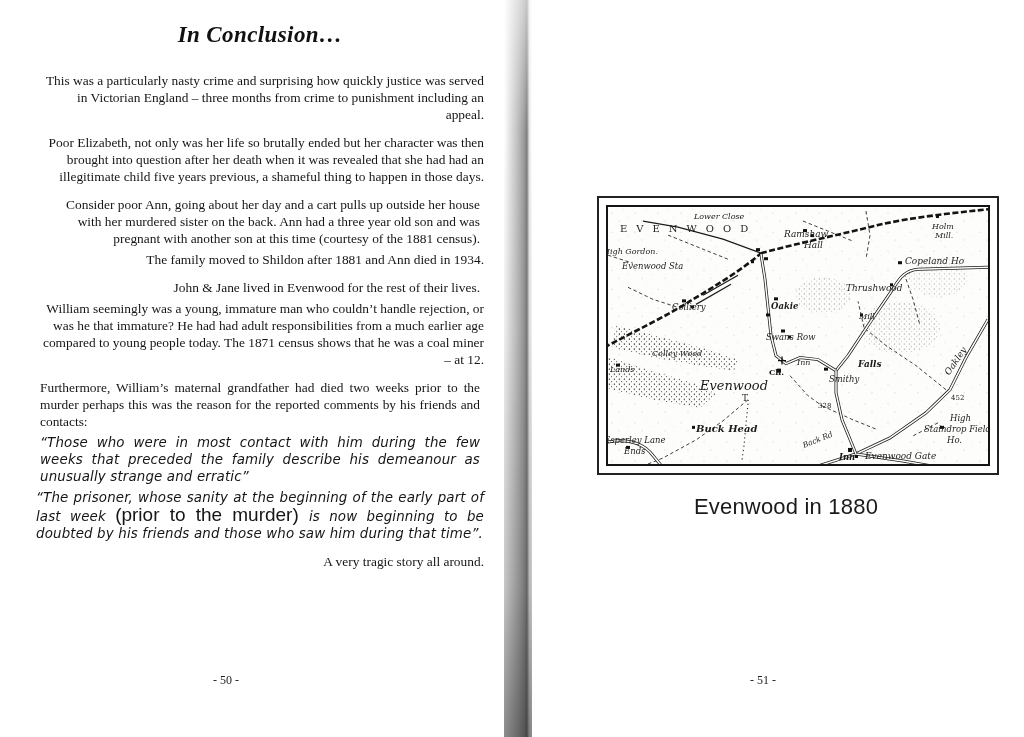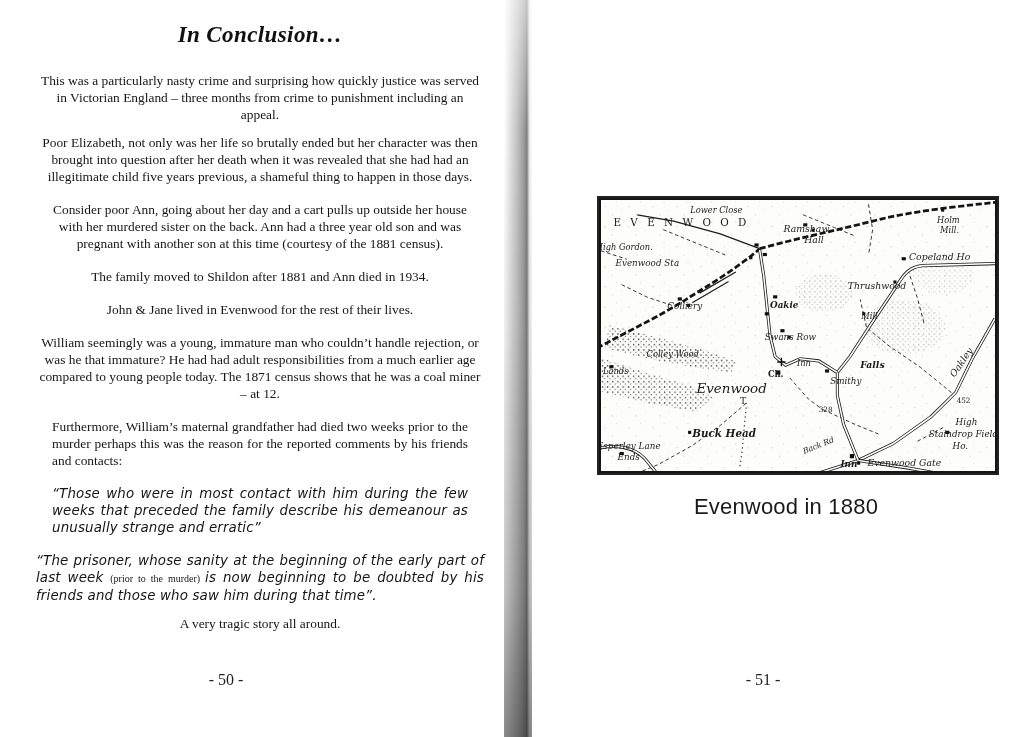--- a/index.html
+++ b/index.html
@@ -11,57 +11,57 @@
   
   .left-text{
     position:absolute;left:36px;top:22px;width:448px;
   }
   .doc-title{
     margin:0 0 24px 0;text-align:center;
     font-size:23px;line-height:26px;font-weight:bold;font-style:italic;
     letter-spacing:.4px;color:#111;
   }
   .left-text p{
-    margin:0 0 11px 0;font-size:13.4px;line-height:17px;text-align:center;
-  }
-  .left-text p.tight{margin:16px;}
+    margin:0 0 11px 0;font-size:13.4px;line-height:17px;text-align:right;
+  }
+  .left-text p.tight{margin:4px;}
   .left-text p.justify{text-align:justify;}
   .gap-lg{margin-top:6px;}
   .comic{
     font-family:"DejaVu Sans", sans-serif;
     font-style:italic;font-size:12.3px;letter-spacing:.15px;
   }
   .comic-serif{
-    font-family:Liberation Serif, serif;
-    font-style:normal;font-size:10px;letter-spacing:0;
+    font-family:Liberation Sans, sans-serif;
+    font-style:normal;font-size:19px;letter-spacing:0;
   }
   .pgnum{
     position:absolute;width:80px;text-align:center;
-    font-size:16px;line-height:14px;color:#222;
+    font-size:12px;line-height:14px;color:#222;
   }
   .pgnum.left{left:186px;top:673px;}
   .pgnum.right{left:723px;top:673px;}
   
   .gutter{
     position:absolute;left:504px;top:0;width:28px;height:737px;
     background:linear-gradient(90deg,
       rgba(255,255,255,0) 0%, #d9d9d9 28%, #bdbdbd 50%,
       #9a9a9a 72%, #7d7d7d 82%, #e6e6e6 90%, rgba(255,255,255,0) 100%);
   }
   .gutter::after{
     content:"";position:absolute;inset:0;
     background:linear-gradient(180deg,
       rgba(255,255,255,.55) 0%, rgba(255,255,255,0) 18%,
       rgba(0,0,0,.06) 45%, rgba(0,0,0,.22) 80%, rgba(0,0,0,.45) 100%);
   }
   
   .map-frame{
     position:absolute;left:597px;top:196px;width:402px;height:279px;
     box-sizing:border-box;border:2px solid #222;background:#fff;
-    margin:0;
+    padding:7px;margin:0;
   }
   .map-inner{
     width:100%;height:100%;box-sizing:border-box;
     border:2.5px solid #141414;background:#fdfdfc;overflow:hidden;
   }
   .map-inner svg{display:block;width:100%;height:100%;}
   .caption{
     position:absolute;left:586px;top:494px;width:400px;text-align:center;
     font-family:"Liberation Sans", sans-serif;
     font-size:22px;color:#1a1a1a;letter-spacing:.2px;

